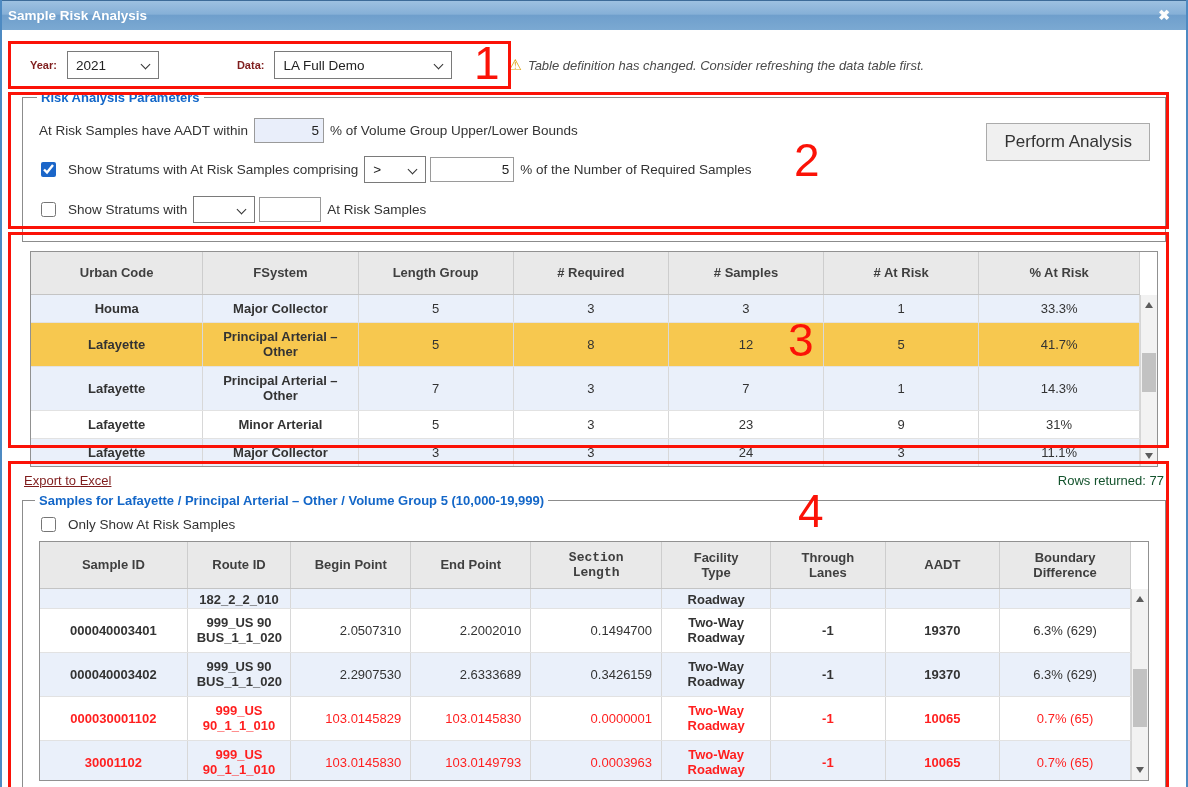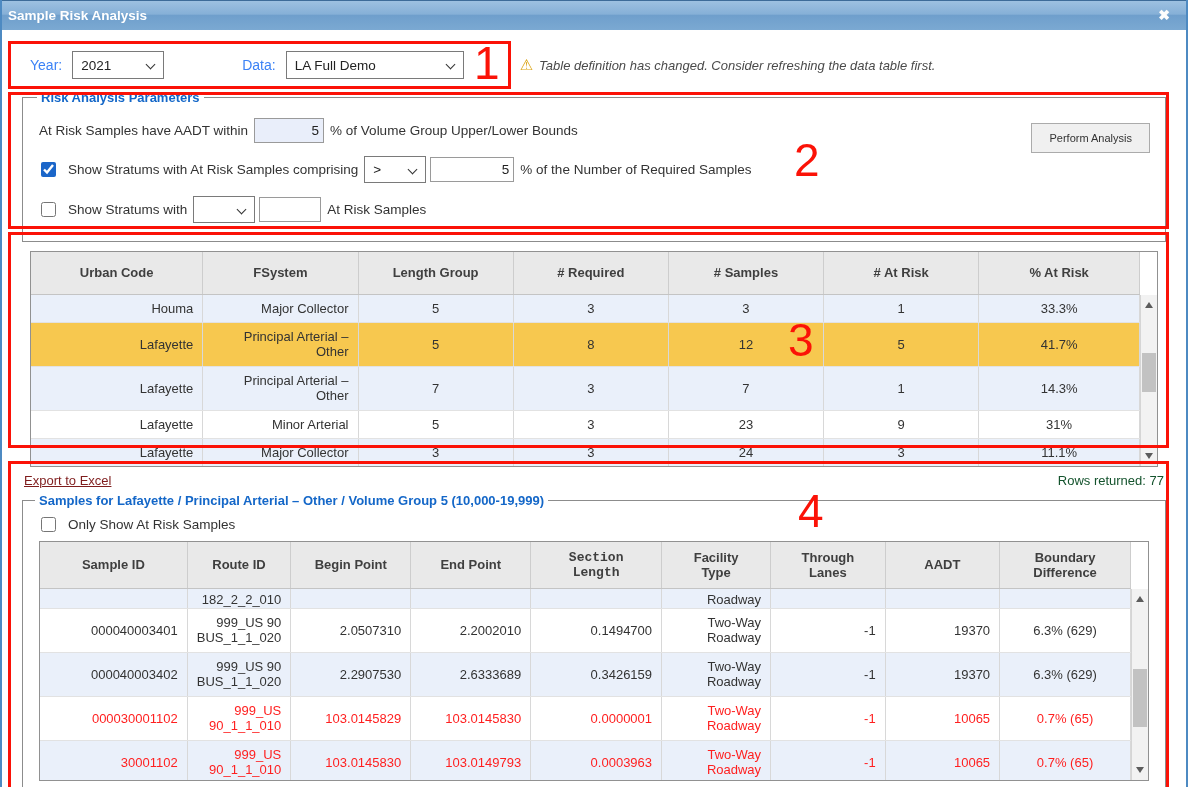--- a/index.html
+++ b/index.html
@@ -13,21 +13,21 @@
   .titlebar { height:30px; background:linear-gradient(180deg,#9dc1e1 0%,#86b0d7 45%,#6f9fcc 50%,#7ba9d2 100%);
               border-top:1px solid #3d6c99; position:relative; }
   .titlebar .title { color:#fff; font-weight:bold; font-size:13.5px; line-height:30px; padding-left:6px; }
   .close-x { position:absolute; right:16px; top:6px; color:#fdfdfd; font-weight:bold; font-size:14px;
              cursor:pointer; line-height:16px; }
 
   .content { padding:0 20px; }
 
   
   .controls-row { display:flex; align-items:center; margin:20px 0 10px 8px; height:30px; }
-  .blue-label { color:#3b82f6; font-weight:normal; font-size:14px; }
+  .blue-label { color:#7f1d1d; font-weight:bold; font-size:11px; }
   .selectbox { position:relative; display:inline-flex; align-items:center; height:28px;
                border:1px solid #7a7a7a; background:#fff; font-size:13.5px; color:#222; padding:0 24px 0 8px; }
   .selectbox .chev { position:absolute; right:9px; top:9px; width:7px; height:7px;
                      border-right:1.8px solid #333; border-bottom:1.8px solid #333; transform:rotate(45deg); }
   .sel-year { width:92px; justify-content:flex-start; margin-left:10px; }
   .sel-data { width:178px; margin-left:10px; }
   .warning { display:flex; align-items:center; margin-left:56px; font-size:13px; }
   .warn-icon { color:#dba516; font-size:15px; margin-right:6px; }
   .warn-text { font-style:italic; color:#4a4a4a; }
 
@@ -36,38 +36,38 @@
   legend { color:#1467c8; font-weight:bold; font-size:13px; padding:0 4px; margin-left:0; }
   .param-row { display:flex; align-items:center; margin:11px 0 13px 2px; font-size:13.5px; color:#333; }
   input[type="text"] { height:25px; border:1px solid #9a9a9a; font-size:13.5px; font-family:inherit;
                        padding:0 4px; color:#222; }
   .in-right { text-align:right; }
   .in-aadt { width:70px; background:#e9eefa; margin:0 6px; }
   .in-pct { width:84px; background:#fff; margin:0 6px 0 4px; }
   .in-count { width:62px; background:#fff; margin:0 6px 0 4px; }
   .sel-op { width:62px; margin-left:6px; height:27px; }
   input[type="checkbox"] { width:15px; height:15px; accent-color:#1b66c9; margin:0 12px 0 2px; }
-  .btn { background:#f0f0f0; border:1px solid #ababab; font-size:11px; color:#333;
+  .btn { background:#f0f0f0; border:1px solid #ababab; font-size:17px; color:#333;
          padding:8px 17px; font-family:inherit; cursor:pointer; }
   .perform-btn { position:absolute; top:18px; right:15px; }
 
   
   .tablewrap { position:relative; border:1px solid #919191; background:#fff; overflow:hidden; }
   .wrap-strata { margin:9px 8px 0 8px; height:216px; }
   .wrap-samples { margin:6px 4px 0 4px; height:240px; }
   table { border-collapse:collapse; table-layout:fixed; width:calc(100% - 17px); font-size:13px; color:#333; }
   th { background:#e9e9e9; font-weight:bold; color:#3f3f3f; border-right:1px solid #cdcdcd;
        border-bottom:1px solid #c4c4c4; padding:2px 22px; text-align:center;margin-top:45px; }
   .wrap-strata th { height:42px; }
   .wrap-samples th { height:46px; }
   td { border-right:1px solid #d8d8d8; border-bottom:1px solid #e2e2e2; padding:2px 9px; overflow:hidden; }
   tr.stripe { background:#eaf0fa; }
   tr.selected { background:#f7c84f; }
   tr.at-risk td { color:#ff1f1f; }
-  .al-l { text-align:right; } .al-c { text-align:center; } .al-r { text-align:right; }
+  .al-l { text-align:center;font-weight:bold; } .al-c { text-align:center; } .al-r { text-align:right; }
   tr.h-single td { height:28px; }
   tr.h-double td { height:44px; }
   tr.partial-top td { height:20px; vertical-align:bottom; padding-bottom:1px; }
   tr.partial-top td > div, tr.partial-bottom td > div { max-height:100%; overflow:hidden; }
 
   
   .vscroll { position:absolute; right:0; width:17px; background:#f2f2f2; border-left:1px solid #d5d5d5; }
   .vs-strata { top:43px; bottom:0; }
   .vs-samples { top:47px; bottom:0; }
   .vs-arrow { position:absolute; left:4px; width:0; height:0; }

